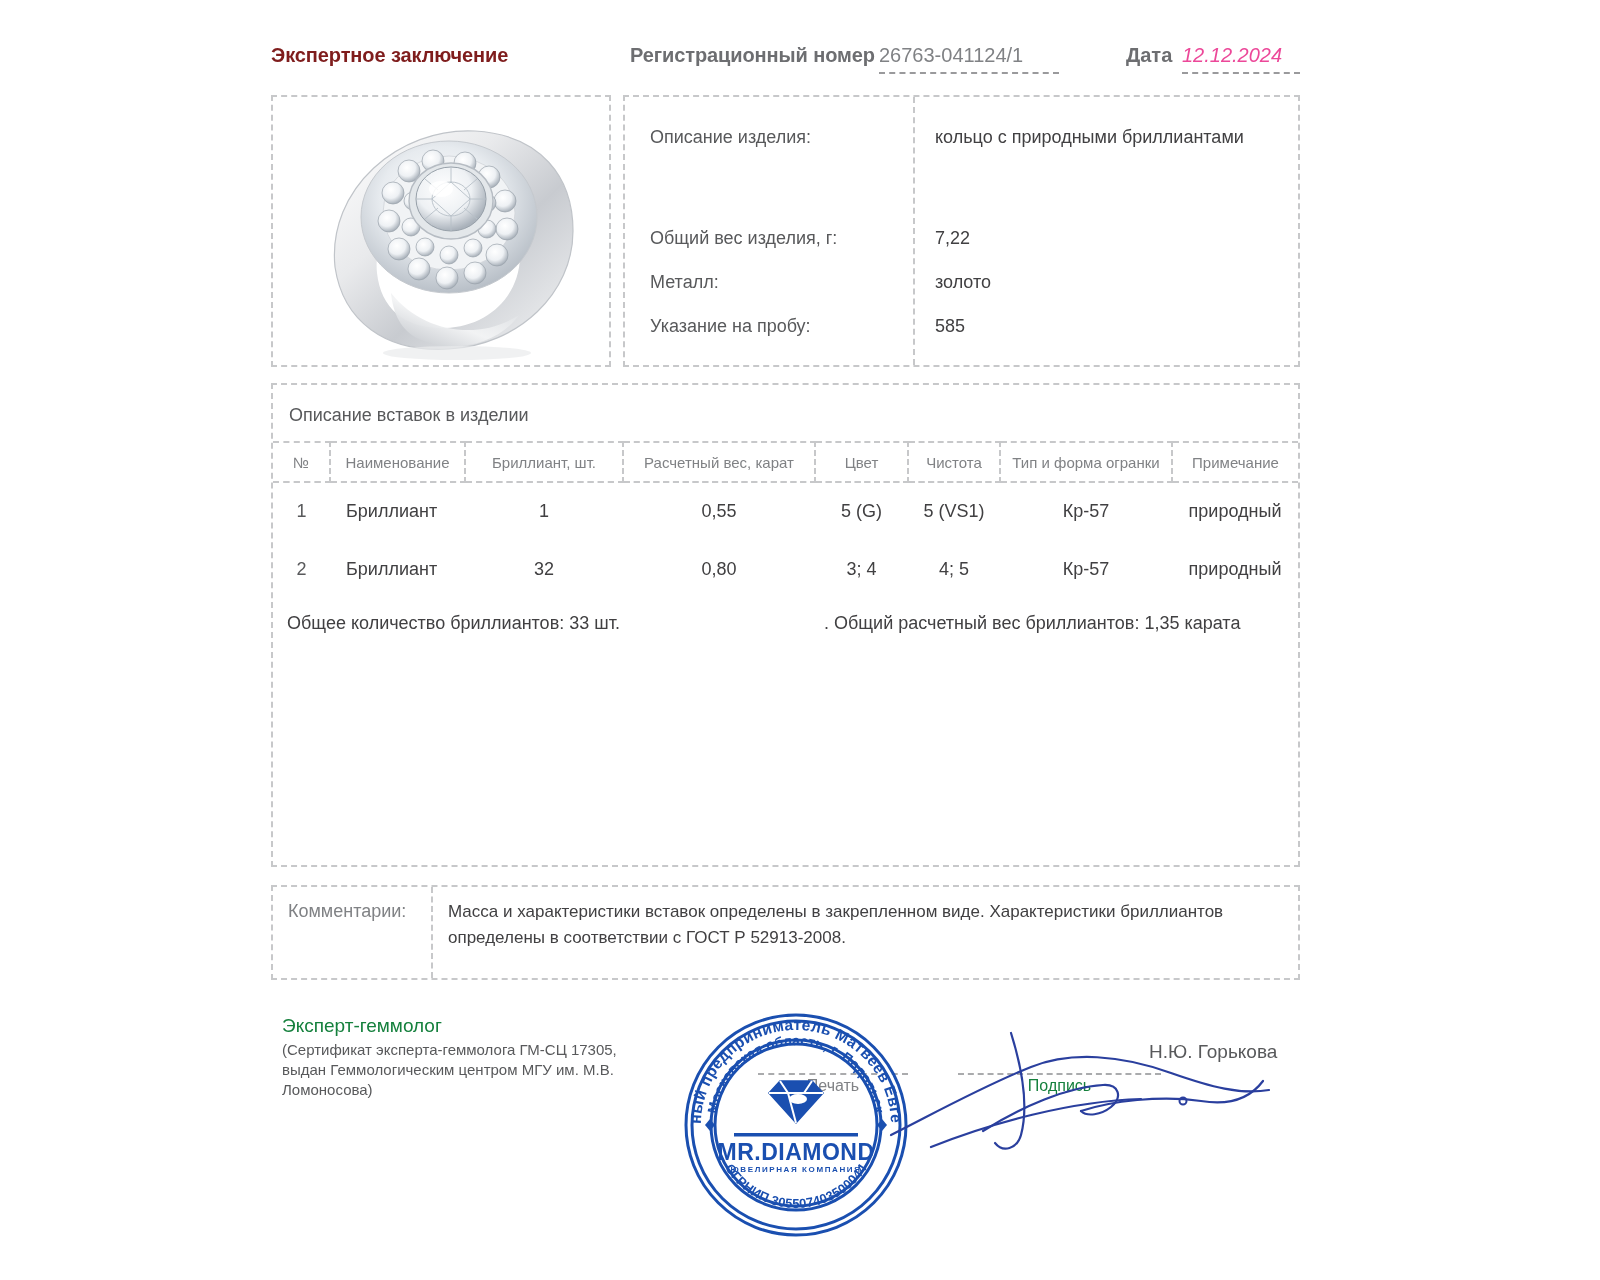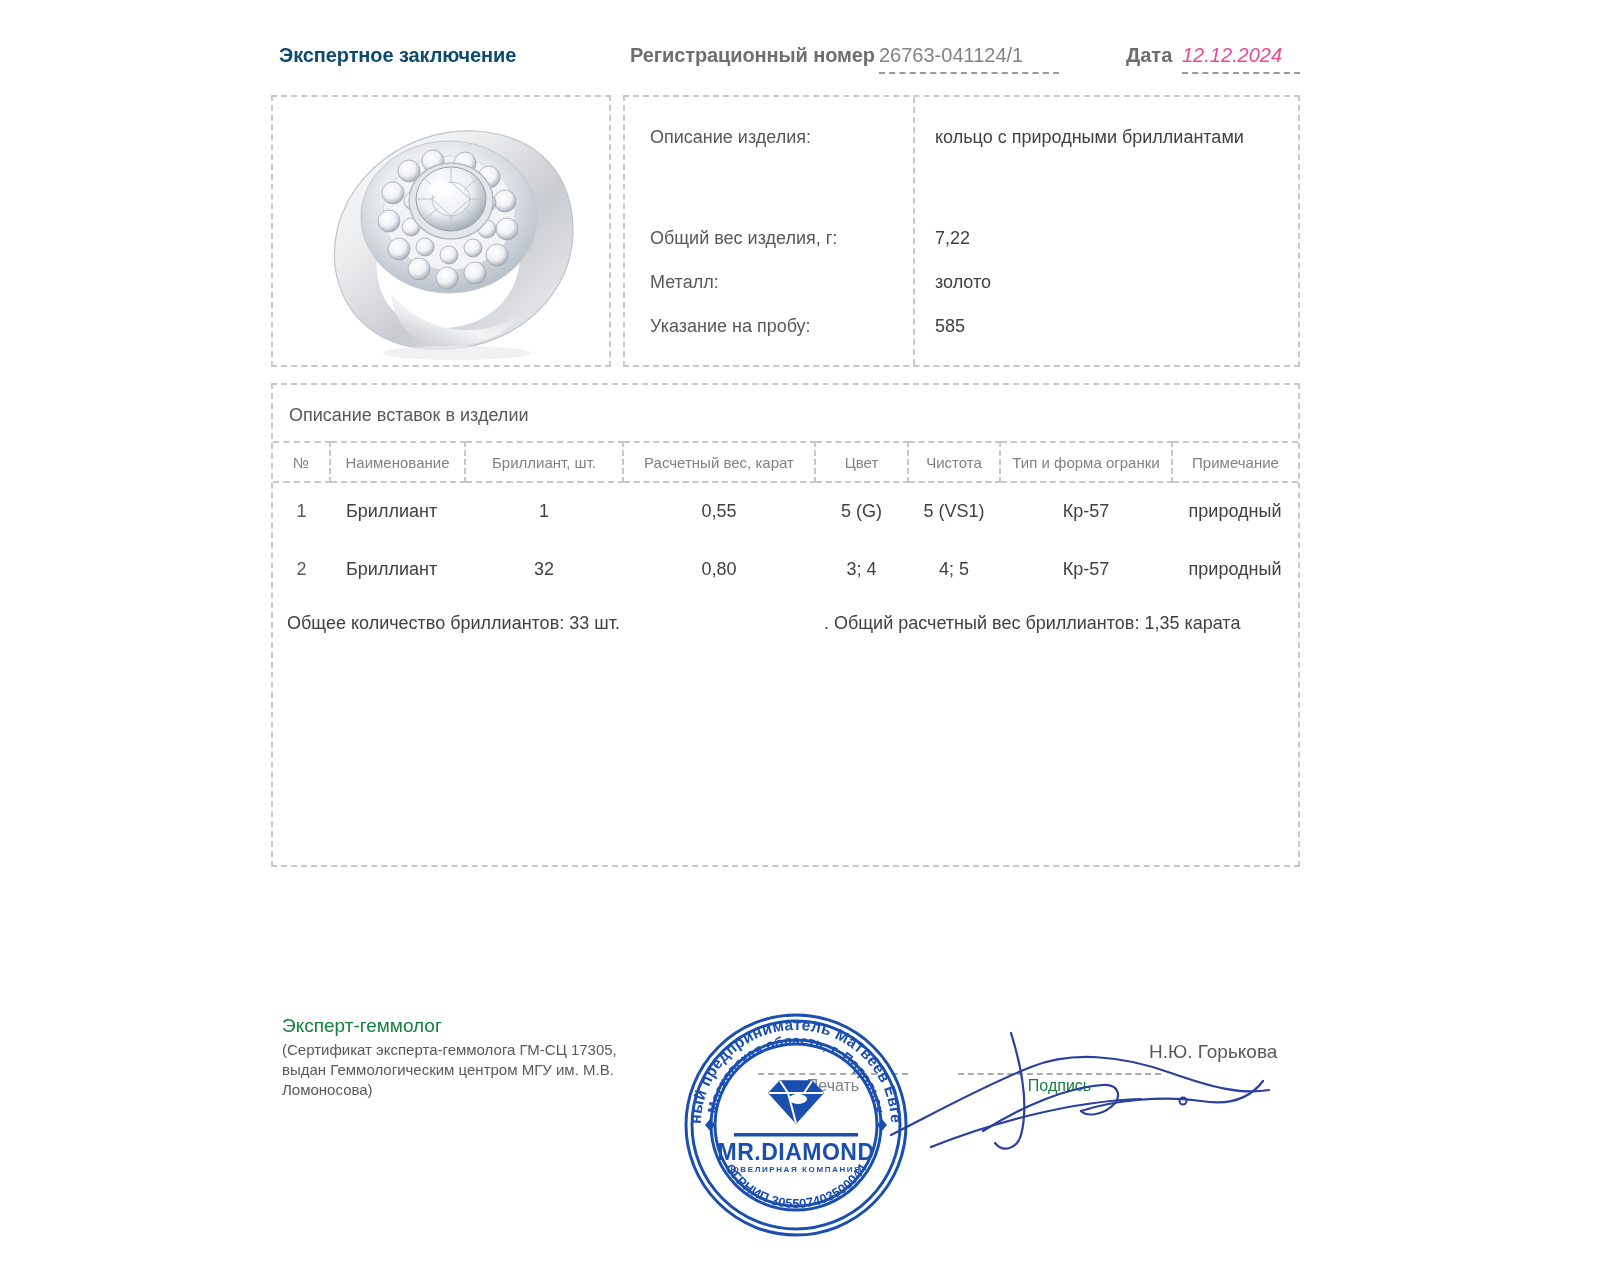--- a/index.html
+++ b/index.html
@@ -19,22 +19,22 @@
     left: 271px; top: 0;
     width: 1029px; height: 1280px;
   }
 
   
   .header {
     position: absolute; left: 0; top: 40px;
     width: 1029px; height: 38px;
   }
   .hdr-title {
-    position: absolute; left: 8px; top: 4px;
-    font-size: 20px; font-weight: bold; color: #0c4a6e;
+    position: absolute; left: 0; top: 4px;
+    font-size: 20px; font-weight: bold; color: #7f1d1d;
     letter-spacing: -0.1px;
   }
   .hdr-reg-label {
     position: absolute; left: 359px; top: 4px;
     font-size: 20px; font-weight: bold; color: #6d6e71;
     letter-spacing: -0.1px;
   }
   .hdr-reg-value {
     position: absolute; left: 608px; top: 4px;
     width: 180px; padding-bottom: 5px;
@@ -365,20 +365,25 @@
         </tr>
       </tbody>
     </table>
 
     <div class="totals">
       <div class="totals-left">Общее количество бриллиантов: 33 шт.</div>
       <div class="totals-right">. Общий расчетный вес бриллиантов: 1,35 карата</div>
     </div>
   </div>
 
+  <div class="comments-box">
+    <div class="comments-divider"></div>
+    <div class="comments-label">Комментарии:</div>
+    <div class="comments-text">Масса и характеристики вставок определены в закрепленном виде. Характеристики бриллиантов определены в соответствии с ГОСТ Р 52913-2008.</div>
+  </div>
 
   <div class="footer">
     <div class="expert-title">Эксперт-геммолог</div>
     <div class="expert-cert">(Сертификат эксперта-геммолога ГМ-СЦ 17305, выдан Геммологическим центром МГУ им. М.В. Ломоносова)</div>
 
     <div class="stamp-line"></div>
     <div class="stamp-caption">Печать</div>
 
     <div class="sign-line"></div>
     <div class="sign-caption">Подпись</div>

